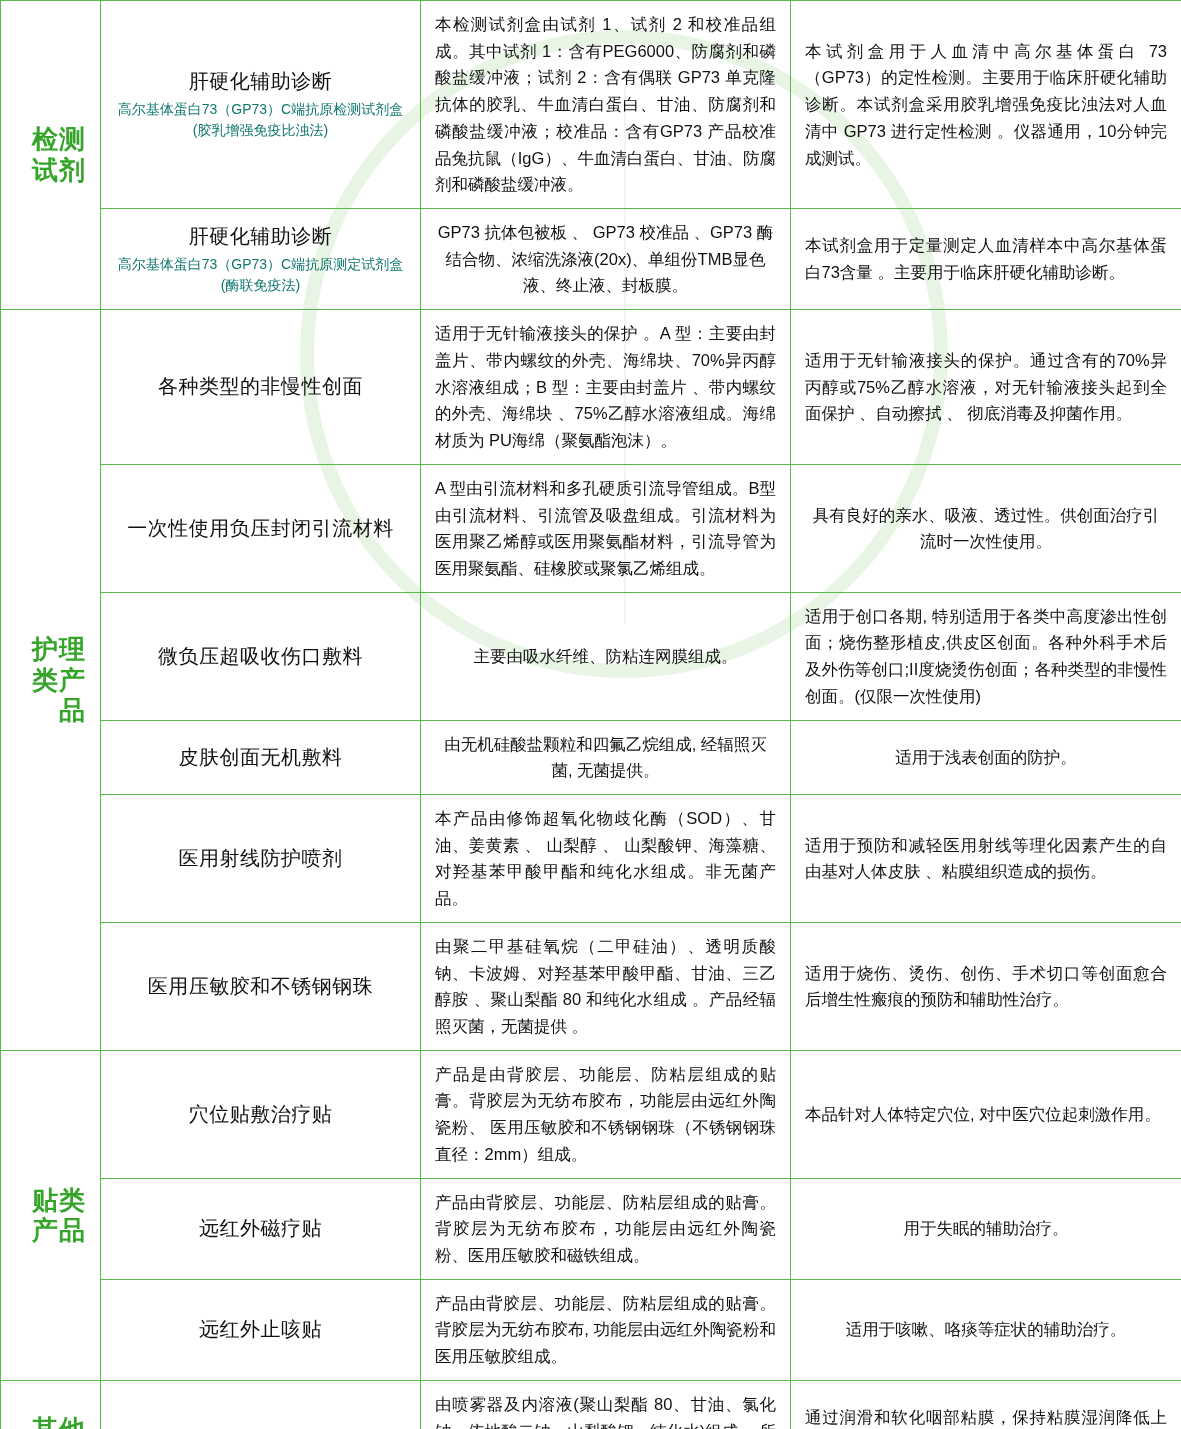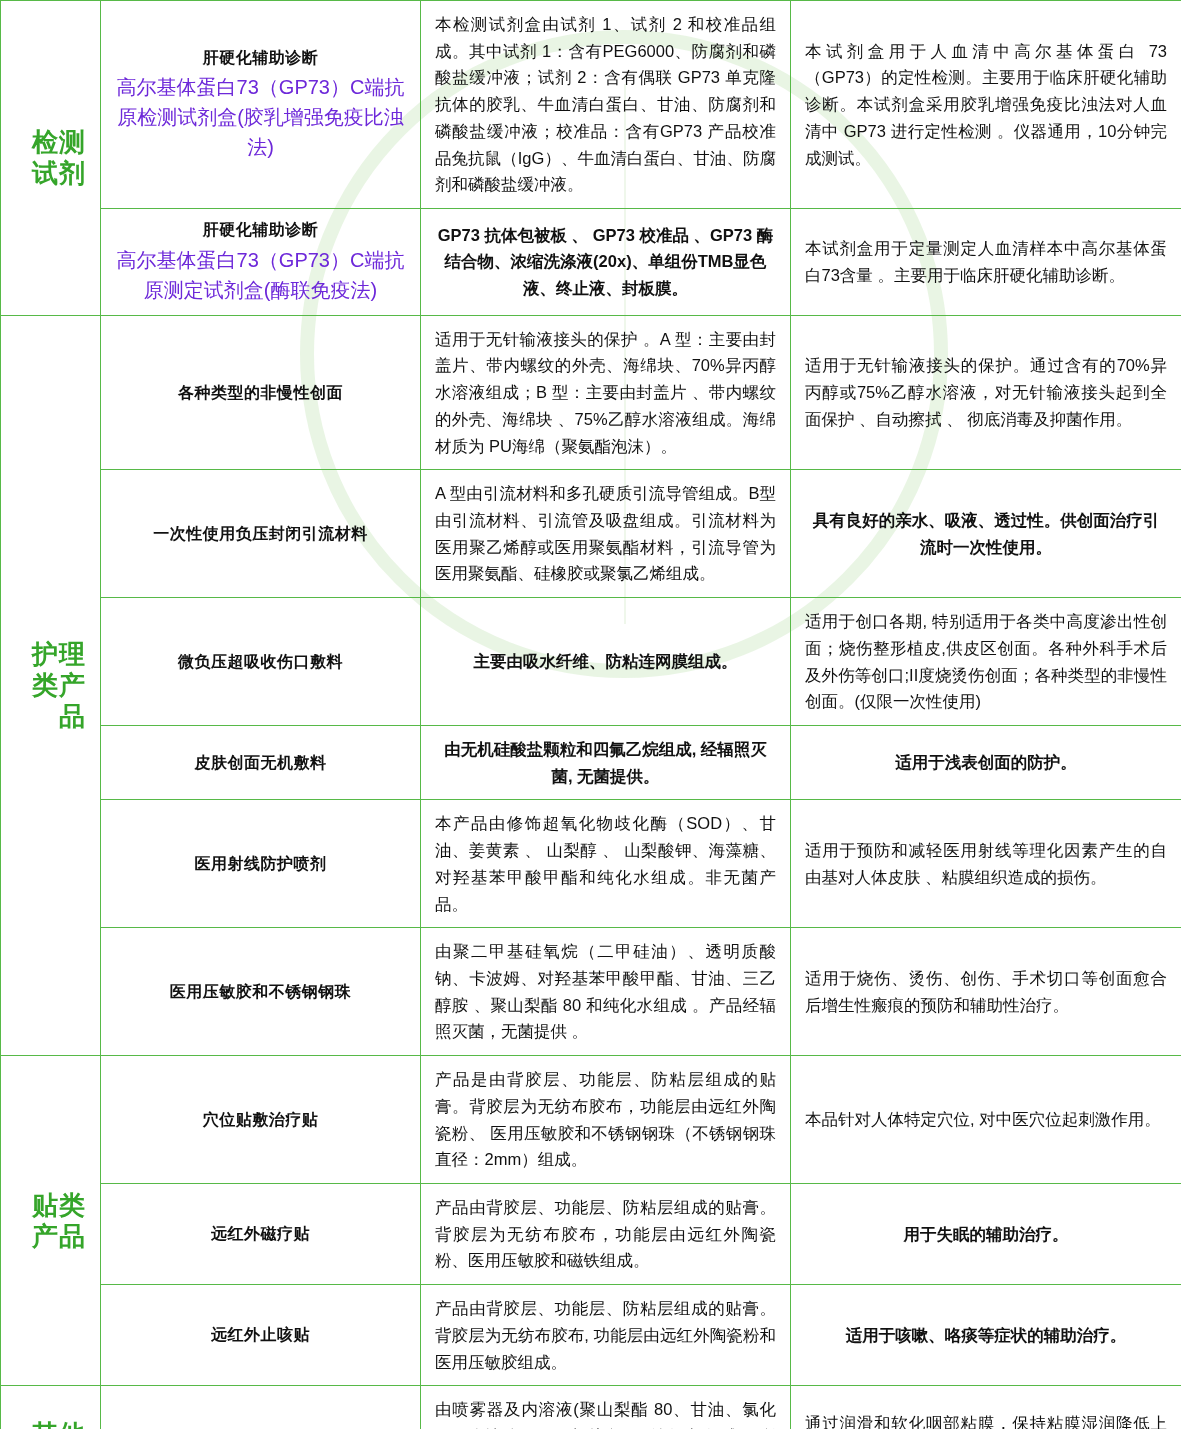--- a/index.html
+++ b/index.html
@@ -66,44 +66,43 @@
     letter-spacing: 1px;
     display: block;
     word-break: break-all;
   }
   .name-cell {
     text-align: center;
     padding: 10px 12px;
   }
   .name-main {
     display: block;
-    font-weight: bold;
-    font-size: 16px;
+    font-weight: normal;
+    font-size: 20px;
     line-height: 1.35;
     color: #111;
     letter-spacing: 0.5px;
     text-align: center;
   }
   .name-sub {
     display: block;
     margin-top: 4px;
-    font-size: 20px;
+    font-size: 14px;
     line-height: 1.5;
-    color: #6d28d9;
+    color: #0f766e;
   }
   .body-cell {
     padding: 10px 14px;
     font-size: 16.5px;
     line-height: 1.62;
     color: #111;
     margin-top: 36px;
   }
   .body-cell.center {
     text-align: center;
-    font-weight: bold;
   }
   .body-cell.just {
     text-align: justify;
     text-justify: inter-ideograph;
   }
 </style>
 </head>
 <body>
 
 <div class="watermark"></div>

